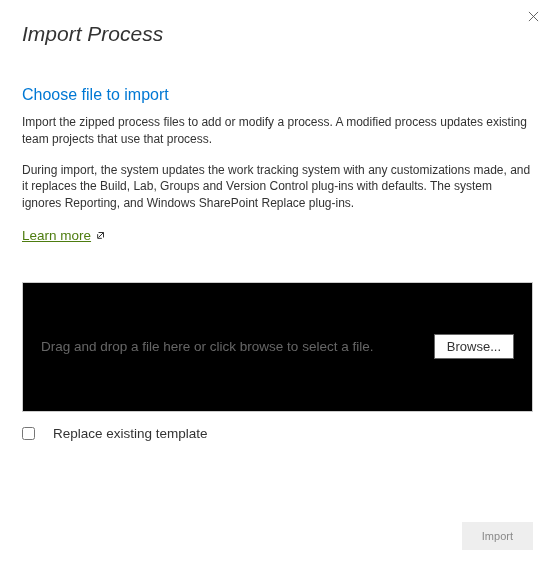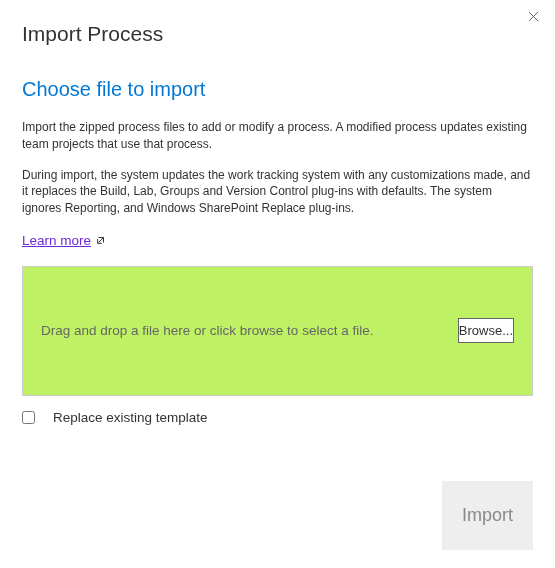--- a/index.html
+++ b/index.html
@@ -31,69 +31,70 @@
       width: 11px;
       height: 11px;
       stroke: #555;
       stroke-width: 1;
     }
     .title {
       font-size: 21px;
       font-weight: 400;
       color: #333;
       margin-top: 22px;
-      margin-bottom: 32px;
+      margin-bottom: 40px;
+      font-style: italic;
     }
     .subtitle {
-      font-size: 20px;
+      font-size: 16px;
       font-weight: 400;
       color: #0078d4;
-      margin-bottom: 18px;
+      margin-bottom: 10px;
     }
     .description {
       font-size: 12px;
       line-height: 1.4;
       color: #333;
       margin-bottom: 14px;
     }
     .learn-more {
       font-size: 13.5px;
-      color: #6d28d9;
+      color: #4d7c0f;
       text-decoration: underline;
       cursor: pointer;
       display: inline-flex;
       align-items: center;
       gap: 5px;
-      margin-bottom: 18px;
+      margin-bottom: 39px;
     }
     .learn-more svg {
       width: 10px;
       height: 10px;
       stroke: #333;
       stroke-width: 1.2;
       fill: none;
     }
     .dropzone {
       border: 1px solid #ccc;
-      background: #bef264;
+      background: #000000;
       height: 130px;
       display: flex;
       align-items: center;
       justify-content: space-between;
       padding: 0 18px;
       margin-bottom: 14px;
     }
     .dropzone-text {
       font-size: 13.5px;
       color: #666;
     }
     .browse-btn {
       border: 1px solid #666;
       background: #fff;
-      padding: 4px 0;
+      padding: 4px 12px;
       font-size: 13px;
       font-family: inherit;
       cursor: pointer;
       color: #333;
     }
     .checkbox-row {
       display: flex;
       align-items: center;
       gap: 18px;
       font-size: 13.5px;
@@ -110,22 +111,22 @@
       cursor: default;
     }
     .footer {
       position: absolute;
       bottom: 18px;
       right: 22px;
     }
     .import-btn {
       background: #eeeeee;
       border: none;
-      padding: 24px 20px;
-      font-size: 18px;
+      padding: 8px 20px;
+      font-size: 11px;
       font-family: inherit;
       color: #898989;
       cursor: default;
     }
   </style>
 </head>
 <body>
 
 
 

